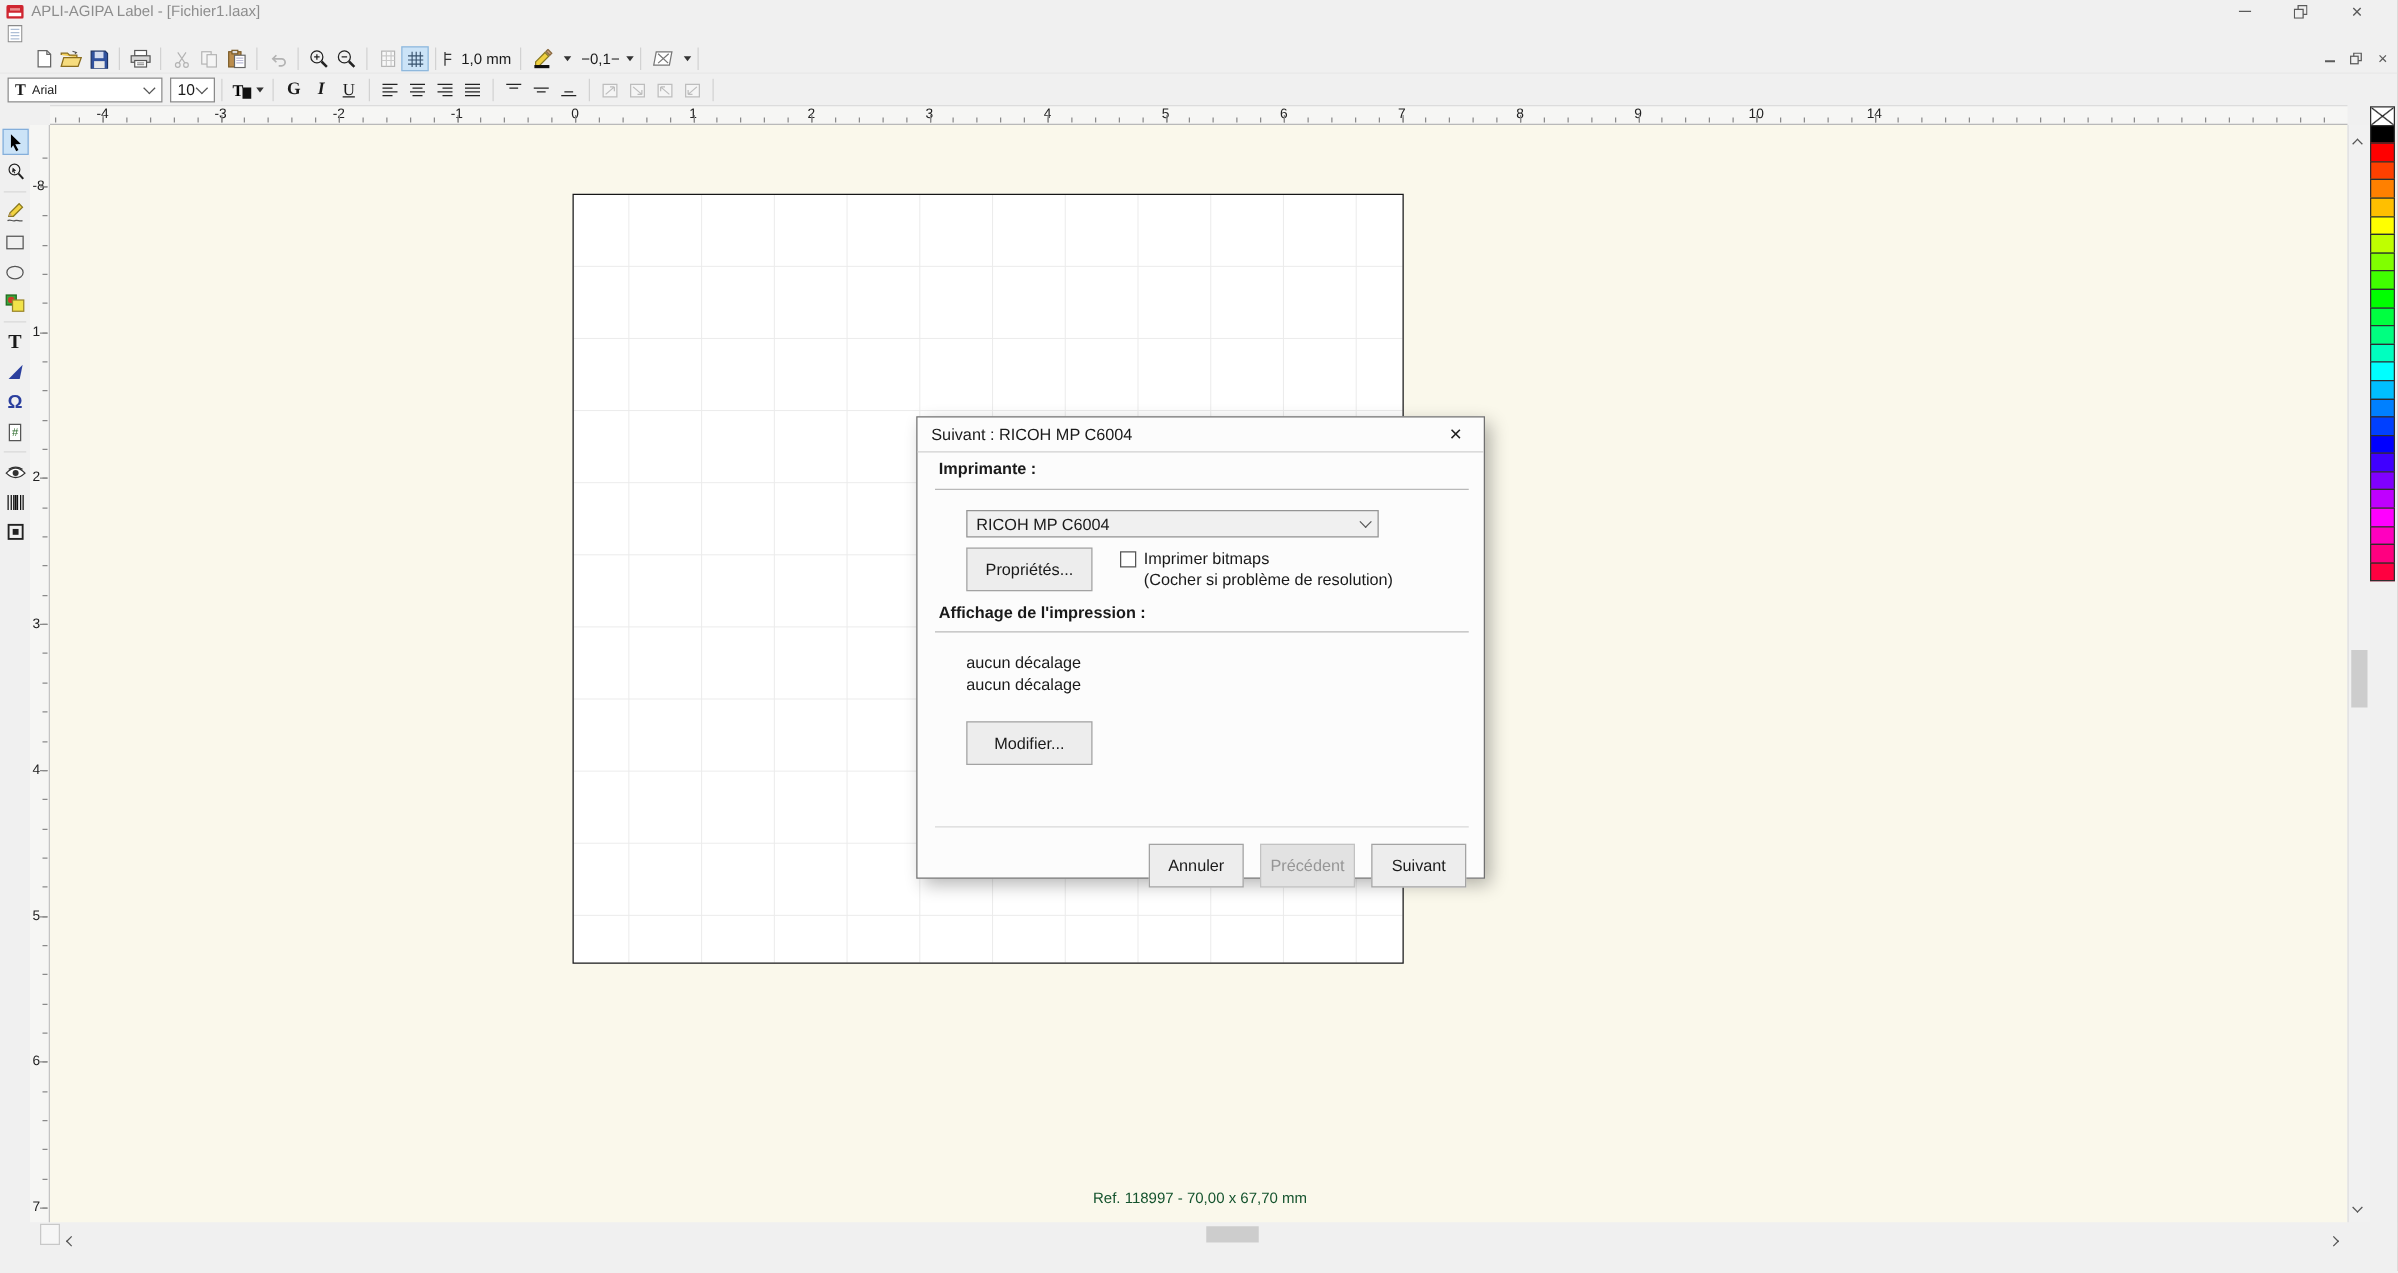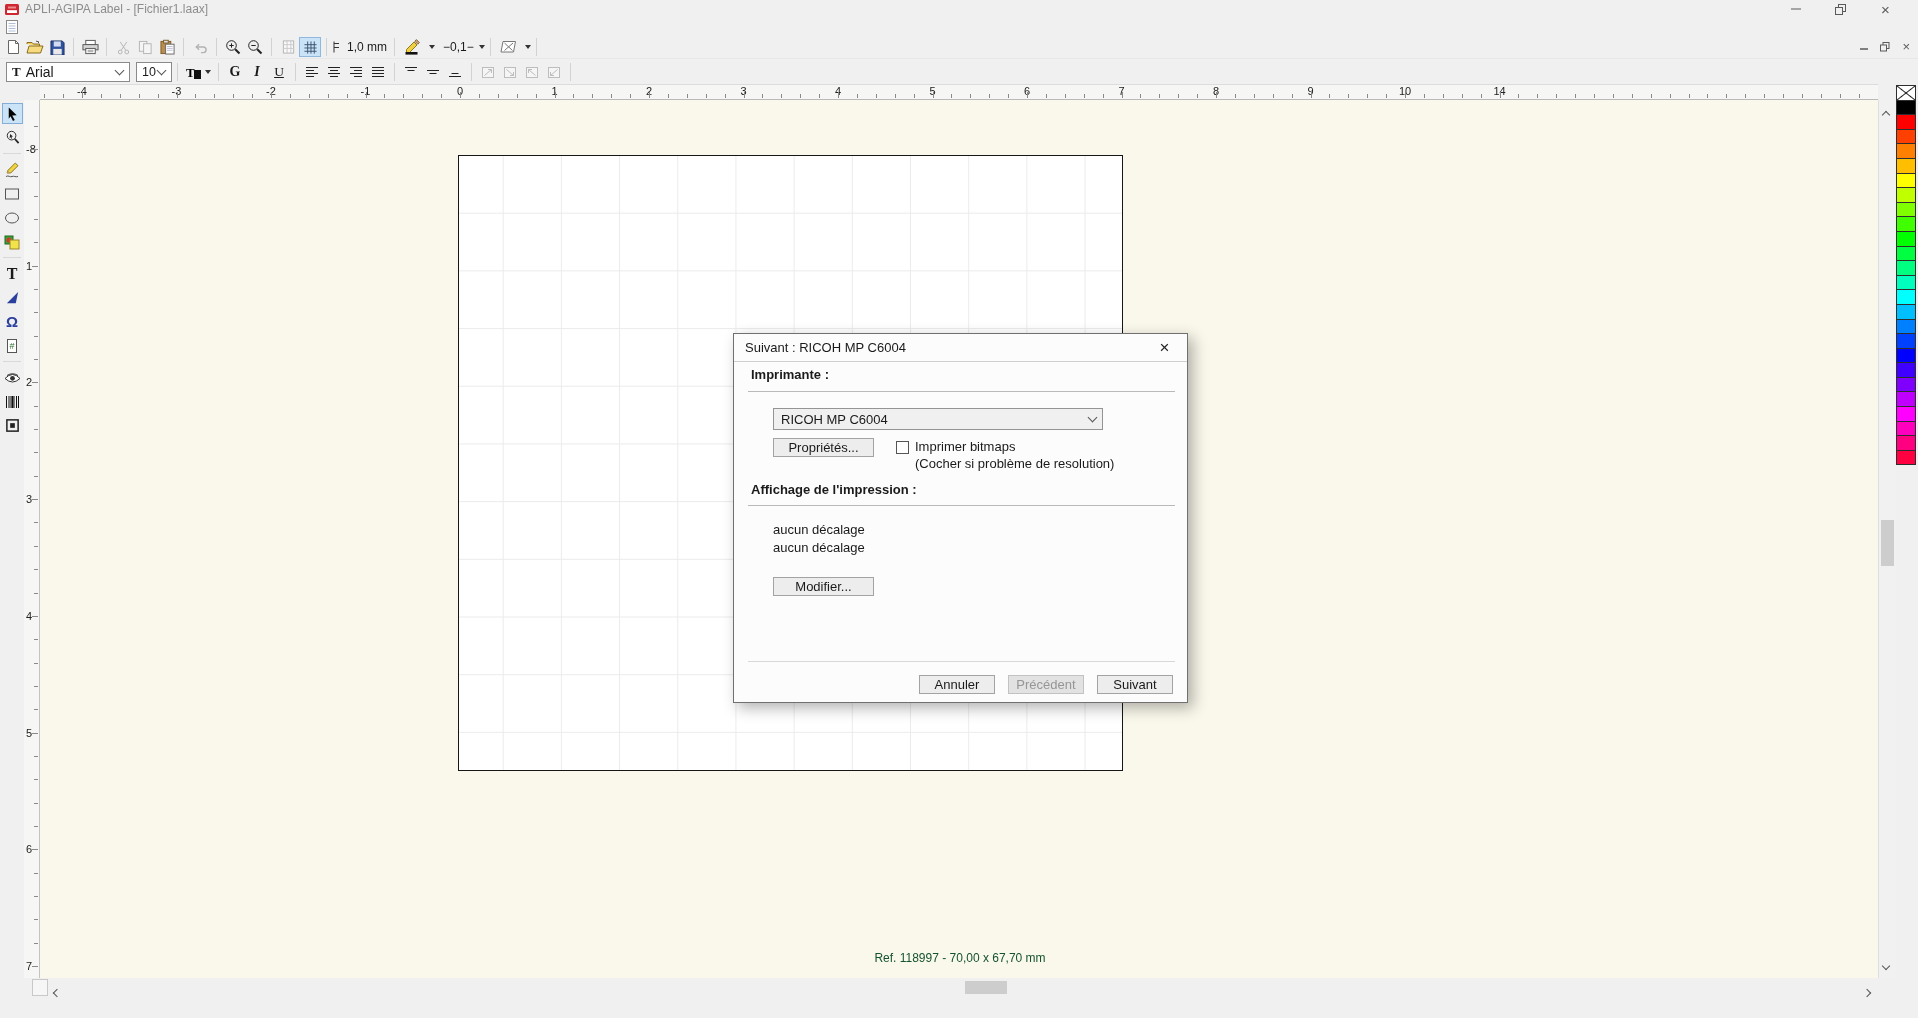--- a/index.html
+++ b/index.html
@@ -13,21 +13,21 @@
   .win-btn{width:45px;height:16px;display:flex;align-items:center;justify-content:center;color:#5a5a5a;}
 
   
   .menubar{position:absolute;left:0;top:18px;width:100%;height:18px;display:flex;align-items:center;padding-left:6px;box-sizing:border-box;}
   .mdi-doc-icon{margin-right:10px;display:flex;}
   .menu-item{padding:0 10px;font-size:13px;color:#2a2a2a;}
   .mdi-controls{position:absolute;right:8px;top:21px;display:flex;gap:12px;align-items:center;}
   .mdi-btn{color:#5a5a5a;font-size:11px;display:flex;align-items:center;}
 
   
-  .toolbar1{position:absolute;left:0;top:36px;width:100%;height:23px;display:flex;align-items:center;padding-left:2px;box-sizing:border-box;border-bottom:1px solid #e8e8e8;}
+  .toolbar1{position:absolute;left:0;top:36px;width:100%;height:23px;display:flex;align-items:center;padding-left:24px;box-sizing:border-box;border-bottom:1px solid #e8e8e8;}
   .toolbar2{position:absolute;left:0;top:60px;width:100%;height:24px;display:flex;align-items:center;padding-left:6px;box-sizing:border-box;}
   .tb-btn{width:22px;height:20px;display:flex;align-items:center;justify-content:center;flex:0 0 auto;}
   .tb-sep{width:1px;height:18px;background:#d2d2d2;margin:0 5px;flex:0 0 auto;}
   .tb-btn.active{background:#cbe3f7;border:1px solid #8fb8dc;box-sizing:border-box;}
   .tb-label{font-size:12px;color:#1a1a1a;margin:0 2px;white-space:nowrap;}
   .caret{width:0;height:0;border-left:3.5px solid transparent;border-right:3.5px solid transparent;border-top:4px solid #333;margin-left:3px;flex:0 0 auto;}
   .combo{background:#fff;border:1px solid #8a8a8a;height:20px;display:flex;align-items:center;box-sizing:border-box;padding-left:5px;}
   .chev{width:6px;height:6px;border-right:1.5px solid #555;border-bottom:1.5px solid #555;transform:rotate(45deg);margin:-3px 6px 0 auto;flex:0 0 auto;}
   .serifG{font-family:"Liberation Serif","DejaVu Serif",serif;font-weight:bold;font-size:14px;}
   .serifI{font-family:"Liberation Serif","DejaVu Serif",serif;font-style:italic;font-weight:bold;font-size:14px;}
@@ -85,21 +85,21 @@
      background:#fbfbf8;display:flex;align-items:center;justify-content:center;font-size:12px;color:#222;}
   .grip-line{position:absolute;right:21px;top:0;width:1px;height:20px;background:#cfcfcf;}
 
   
   .dialog{position:absolute;left:733px;top:333px;width:455px;height:370px;background:#fcfcfc;border:1px solid #707070;box-sizing:border-box;box-shadow:5px 5px 14px rgba(0,0,0,.3);z-index:50;}
   .dlg-title{position:relative;height:28px;display:flex;align-items:center;padding-left:11px;border-bottom:1px solid #cfcfcf;box-sizing:border-box;font-size:13px;}
   .dlg-close{position:absolute;right:0;top:0;width:45px;height:27px;display:flex;align-items:center;justify-content:center;font-size:17px;color:#222;}
   .grp-label{position:absolute;left:17px;font-weight:bold;font-size:13px;background:#fcfcfc;padding-right:6px;z-index:2;}
   .grp-line{position:absolute;left:14px;right:12px;height:1px;background:#b9b9b9;}
   .dcombo{position:absolute;left:39px;top:74px;width:330px;height:22px;background:#f0f0f0;border:1px solid #949494;box-sizing:border-box;display:flex;align-items:center;padding-left:7px;font-size:13px;}
-  .dbtn{position:absolute;height:19px;width:101px;background:#ededed;border:1px solid #a3a3a3;box-sizing:border-box;font-size:13px;display:flex;align-items:center;justify-content:center;}
+  .dbtn{position:absolute;height:35px;width:101px;background:#ededed;border:1px solid #a3a3a3;box-sizing:border-box;font-size:13px;display:flex;align-items:center;justify-content:center;}
   .dbtn.disabled{background:#e2e2e2;border-color:#c2c2c2;color:#969696;}
   .cb{position:absolute;left:162px;top:107px;width:13px;height:13px;background:#fff;border:1px solid #555;box-sizing:border-box;}
   .cb-label{position:absolute;left:181px;top:105px;font-size:13px;}
   .cb-note{position:absolute;left:181px;top:122px;font-size:13px;color:#1a1a1a;}
   .dtext{position:absolute;left:39px;font-size:13px;}
   .dlg-buttons{position:absolute;left:0;top:341px;width:100%;display:flex;justify-content:flex-end;gap:13px;padding-right:14px;box-sizing:border-box;}
   .dlg-buttons .dbtn{position:static;width:76px;}
   svg{display:block;}
 </style>
 </head>
@@ -306,21 +306,21 @@
           </svg>
         </span>
       </div>
     <span class="caret"></span>
     <div class="tb-sep"></div>
   </div>
 
   <div class="toolbar2">
     <div class="combo" style="width:124px;">
       <span style="font-family:'Liberation Serif',serif;font-weight:bold;font-size:13px;margin-right:5px;">T</span>
-      <span style="font-size:14px;">Arial</span>
+      <span style="font-size:10px;">Arial</span>
       <span class="chev"></span>
     </div>
     <div class="combo" style="width:36px;margin-left:6px;">
       <span style="font-size:12.5px;">10</span>
       <span class="chev"></span>
     </div>
     <div class="tb-sep"></div>
     <div class="tb-btn" style="width:30px;">
       <span>
           <svg width="17" height="15" viewBox="0 0 17 15">

